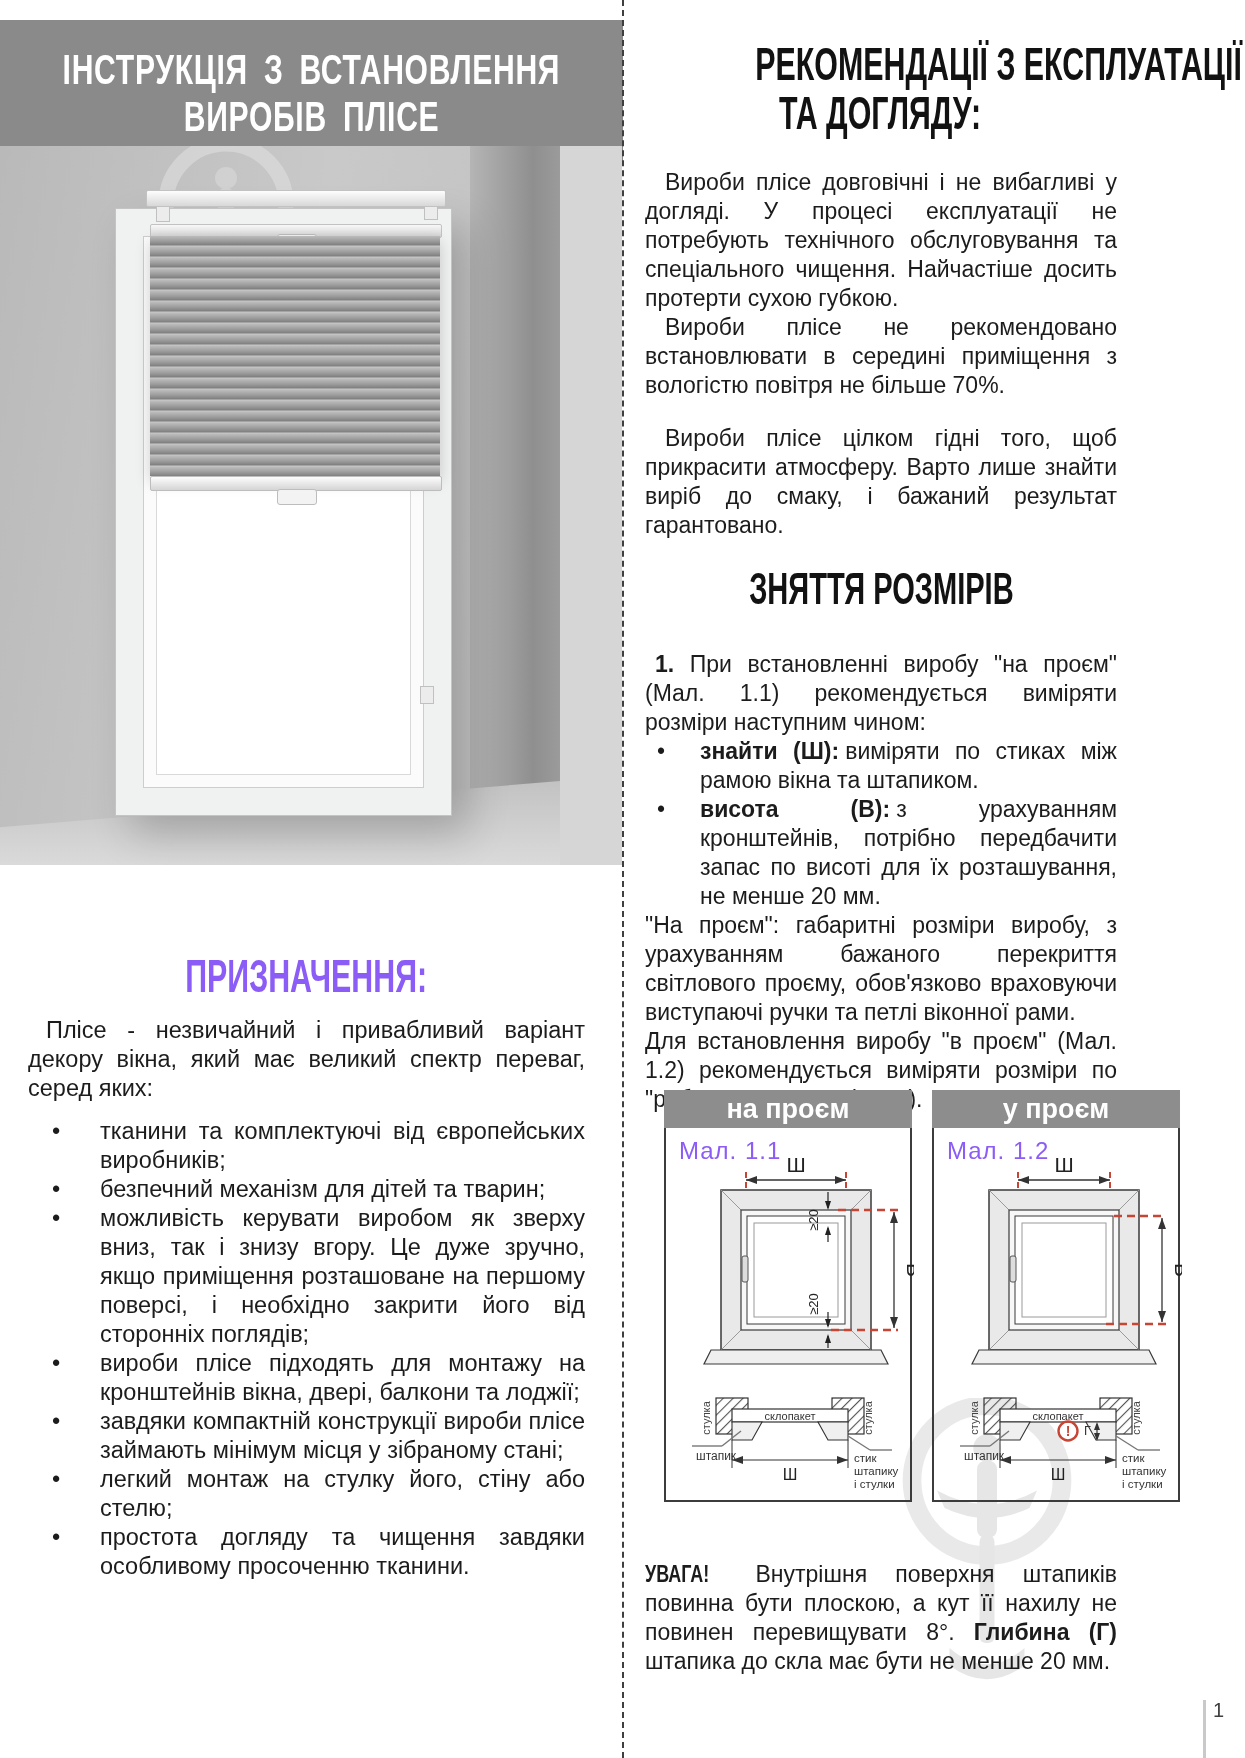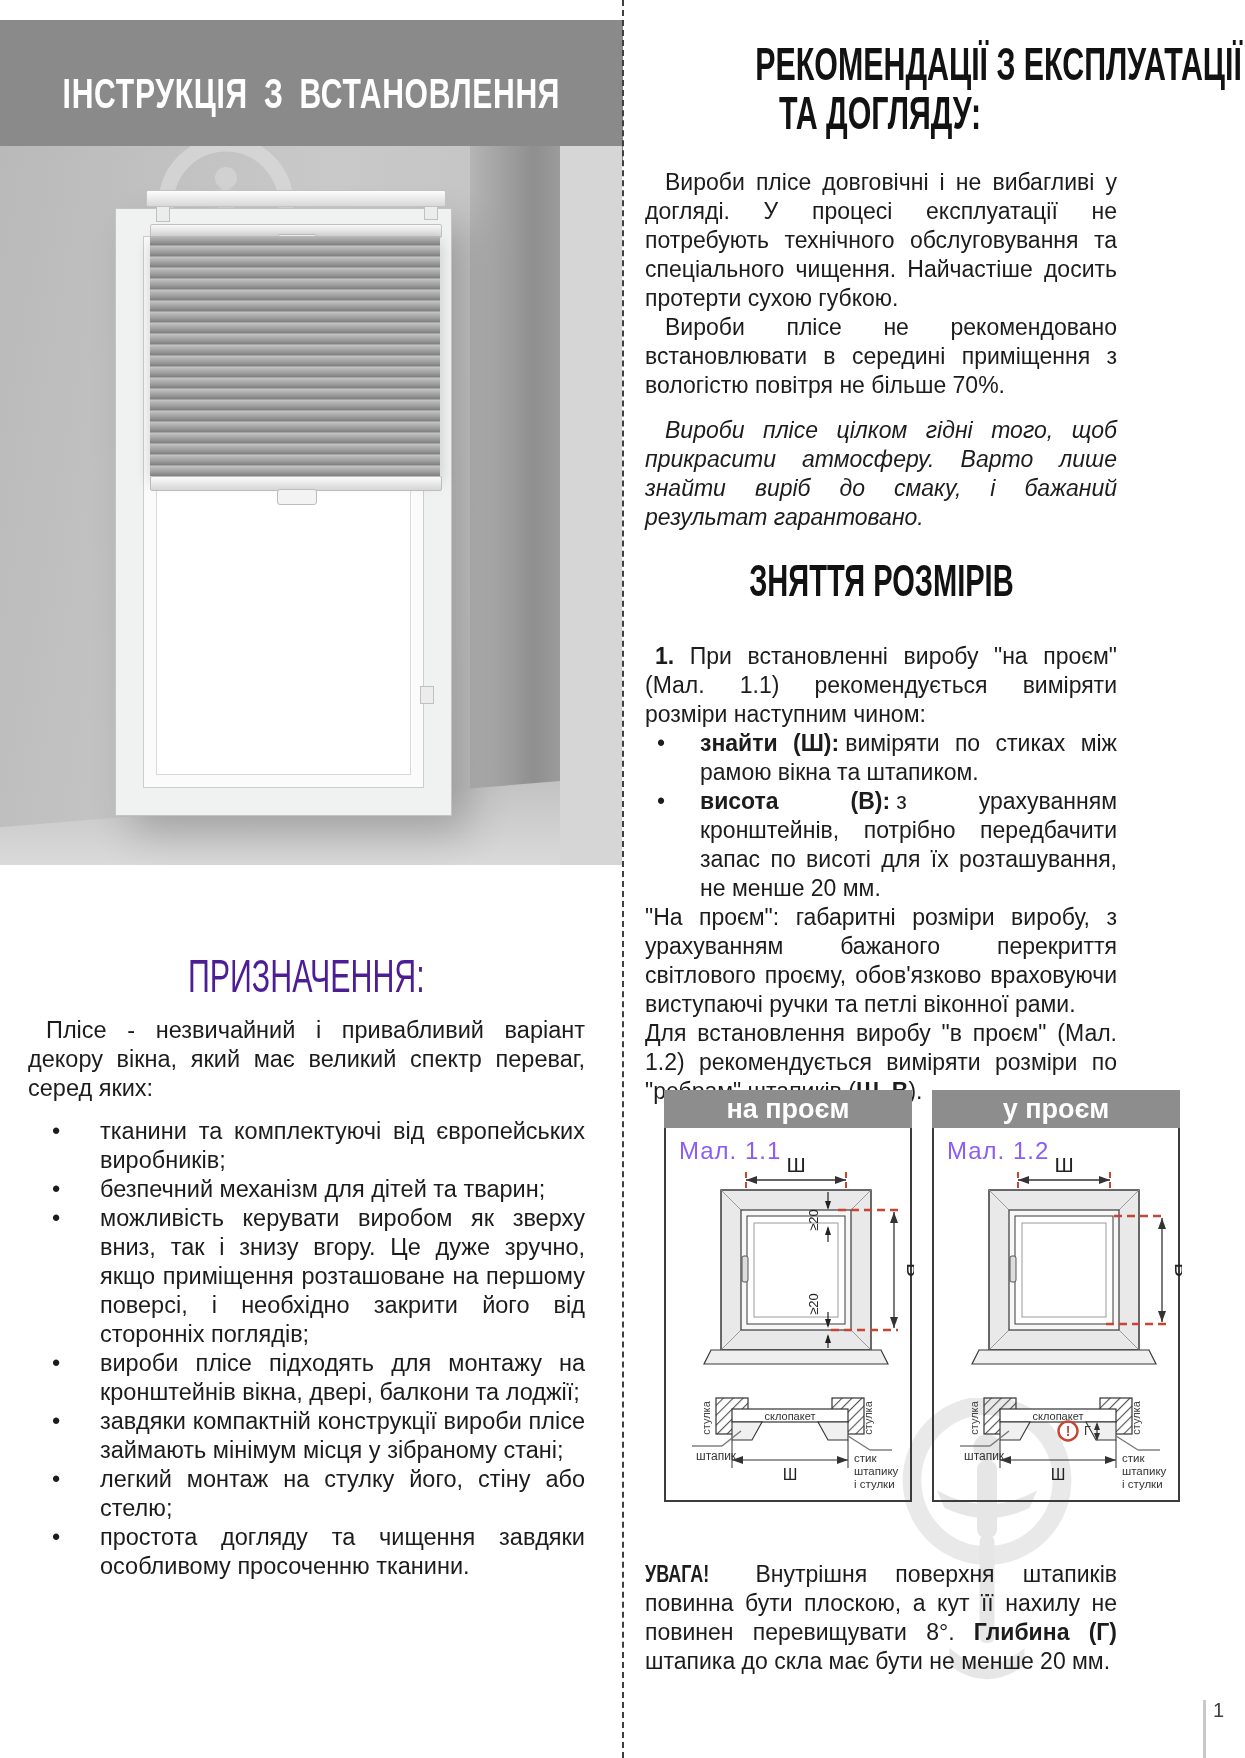--- a/index.html
+++ b/index.html
@@ -39,37 +39,37 @@
              background:repeating-linear-gradient(180deg,#bcbcbc 0px,#9d9d9d 5px,#7f7f7f 9px,#c9c9c9 10px,#bcbcbc 11px);
              box-shadow:0 6px 14px rgba(0,0,0,0.18);}
   .ph-botrail{position:absolute;left:150px;top:330px;width:290px;height:13px;border-radius:2px;
               background:linear-gradient(#fcfcfc,#d5d5d5);border:1px solid #bdbdbd;}
   .ph-tab-bot{position:absolute;left:277px;top:343px;width:38px;height:14px;border-radius:3px;
               background:#f3f3f3;border:1px solid #bdbdbd;}
   .ph-brk{position:absolute;width:12px;height:16px;background:#ececec;border:1px solid #c0c0c0;}
   .wm{position:absolute;opacity:0.55;}
 
   
-  .h-black{font-weight:normal;color:#4c1d95;text-align:center;}
+  .h-black{font-weight:bold;color:#8b5cf6;text-align:center;}
 
   
   .purpose{position:absolute;left:28px;top:952px;width:557px;font-size:23.5px;line-height:29px;text-align:justify;}
   .purpose .title{font-size:46px;line-height:48px;text-align:center;margin:0 0 16px 0;}
   .purpose p{margin:0;text-indent:18px;}
   .purpose ul{list-style:none;margin:14px 0 0 0;padding:0;}
   .purpose li{position:relative;padding-left:72px;margin:0;}
   .purpose li::before{content:"•";position:absolute;left:24px;top:0;}
 
   
   .rhead{position:absolute;left:630px;top:40px;width:500px;text-align:center;}
   .rhead div{font-size:46px;line-height:49px;font-weight:bold;color:#121212;}
   .rcol{position:absolute;left:645px;top:168px;width:472px;font-size:23px;line-height:29px;text-align:justify;}
   .rcol p{margin:0;}
   .rcol .ind{text-indent:20px;}
-  .rcol .it{font-style:italic;margin-top:16px;}
+  .rcol .it{margin-top:24px;}
   .rcol .mtitle{display:block;text-align:center;font-size:44px;line-height:46px;font-weight:bold;color:#121212;margin:26px 0 0 0;}
   .rcol .step{margin-top:38px;text-indent:10px;}
   .rcol ul{list-style:none;margin:0;padding:0;}
   .rcol li{position:relative;padding-left:55px;}
   .rcol li::before{content:"•";position:absolute;left:12px;top:0;}
   .rcol b.lead{margin-right:6px;}
 
   
   .figs{position:absolute;left:664px;top:1090px;display:flex;gap:20px;z-index:2;}
   .panel{width:248px;}
@@ -84,20 +84,21 @@
 
   
   .pgline{position:absolute;left:1203px;top:1700px;width:3px;height:58px;background:#c9c9c9;}
   .pgnum{position:absolute;left:1213px;top:1699px;font-size:20px;color:#3f3f3f;}
 </style>
 </head>
 <body>
 
 <div class="band">
   <div><span class="cond-l">ІНСТРУКЦІЯ З ВСТАНОВЛЕННЯ</span></div>
+  <div><span class="cond-l">ВИРОБІВ ПЛІСЕ</span></div>
 </div>
 
 <div class="photo">
   <div class="ph-side"></div>
   <div class="ph-outer"></div>
   <div class="ph-floor"></div>
   <svg class="wm" style="left:140px;top:-8px;" width="172" height="240" viewBox="0 0 172 240">
     <circle cx="86" cy="66" r="60" fill="none" stroke="#e2e2e2" stroke-width="15"></circle>
     <circle cx="86" cy="40" r="11" fill="#dcdcdc"></circle>
     <rect x="78" y="50" width="16" height="62" rx="7" fill="#dcdcdc"></rect>

